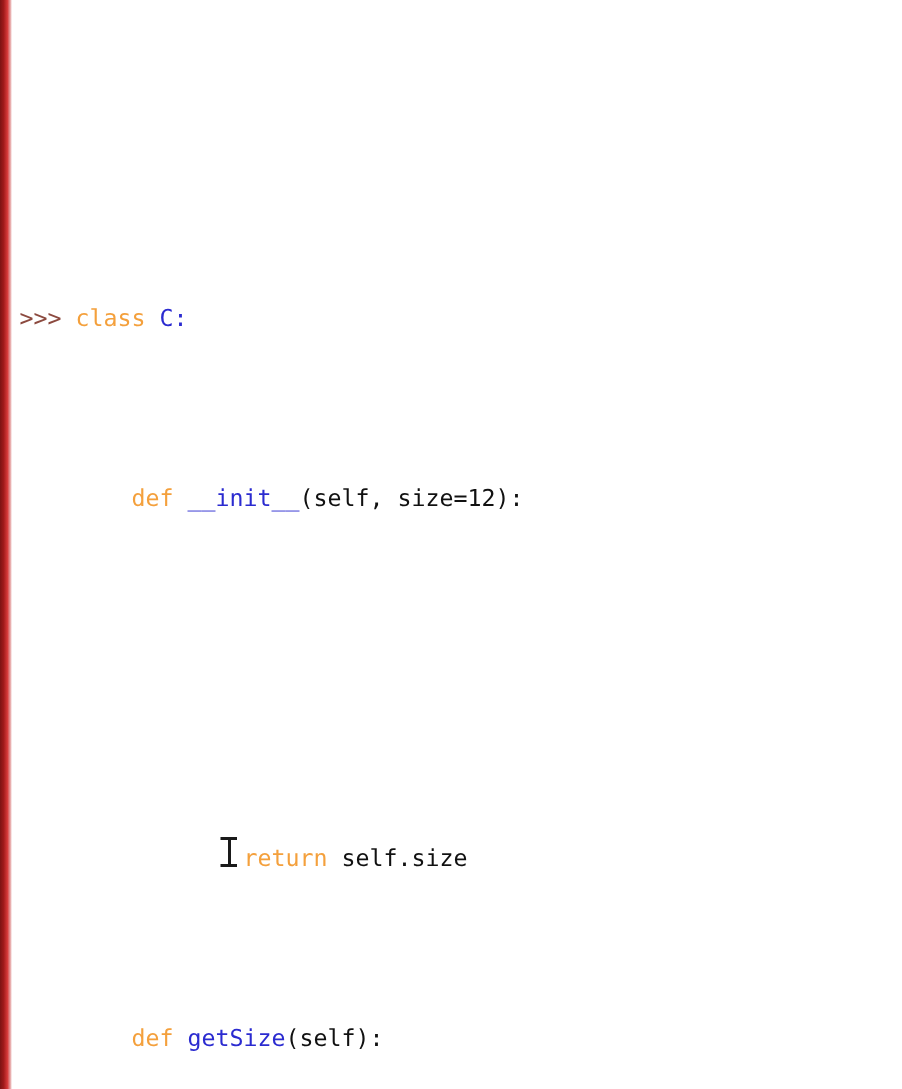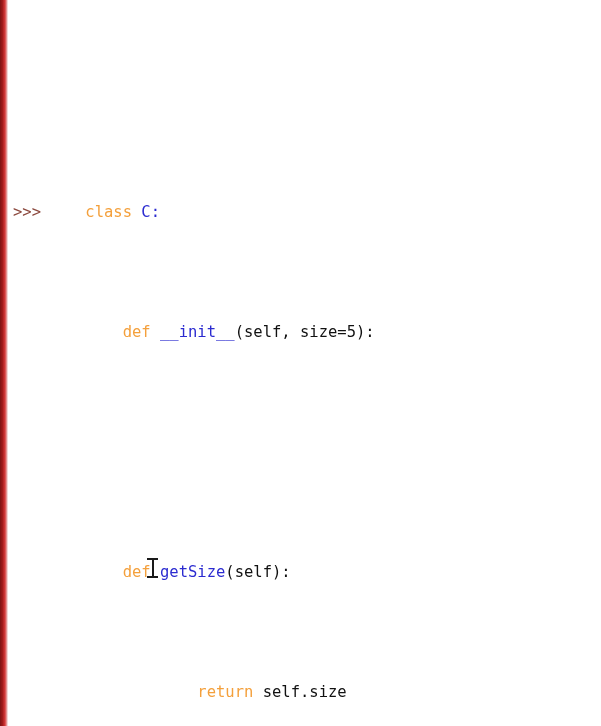--- a/index.html
+++ b/index.html
@@ -62,21 +62,21 @@
   .line.clipped {
     height: 8px;
     overflow: hidden;
     line-height: 24px;
     position: relative;
     top: -16px;
     opacity: 0.45;
   }
 
   .tok-prompt   { color: #8c4a3f; }
-  .tok-kw       { color: #f4a03c; margin-left: 35px; }
+  .tok-kw       { color: #f4a03c; }
   .tok-def      { color: #2b2bd0; }
   .tok-plain    { color: #111111; }
 
   
   .mouse-ibeam {
     position: absolute;
     left: 147px;
     top: 557px;
     width: 11px;
     height: 22px;
@@ -110,30 +110,30 @@
 
   <div class="console">
 
     
     <div class="line clipped"><span class="tok-prompt">&gt;&gt;&gt; </span></div>
 
     
     <div class="line"><span class="tok-prompt">&gt;&gt;&gt; </span><span class="tok-kw">class</span><span class="tok-plain"> </span><span class="tok-def">C:</span></div>
 
     
-    <div class="line"><span class="tok-plain">        </span><span class="tok-kw">def</span><span class="tok-plain"> </span><span class="tok-def">__init__</span><span class="tok-plain">(self, size=5):</span></div>
+    <div class="line"><span class="tok-plain">        </span><span class="tok-kw">def</span><span class="tok-plain"> </span><span class="tok-def">__init__</span><span class="tok-plain">(self, size=12):</span></div>
 
     
     <div class="line"><span class="tok-plain">                </span></div>
 
     
-    <div class="line"><span class="tok-plain">        </span><span class="tok-kw">def</span><span class="tok-plain"> </span><span class="tok-def">getSize</span><span class="tok-plain">(self):</span></div>
+    <div class="line"><span class="tok-plain">                </span><span class="tok-kw">return</span><span class="tok-plain"> self.size</span></div>
 
     
-    <div class="line"><span class="tok-plain">                </span><span class="tok-kw">return</span><span class="tok-plain"> self.size</span></div>
+    <div class="line"><span class="tok-plain">        </span><span class="tok-kw">def</span><span class="tok-plain"> </span><span class="tok-def">getSize</span><span class="tok-plain">(self):</span></div>
 
     
     
 
     
     
 
     
     
 

